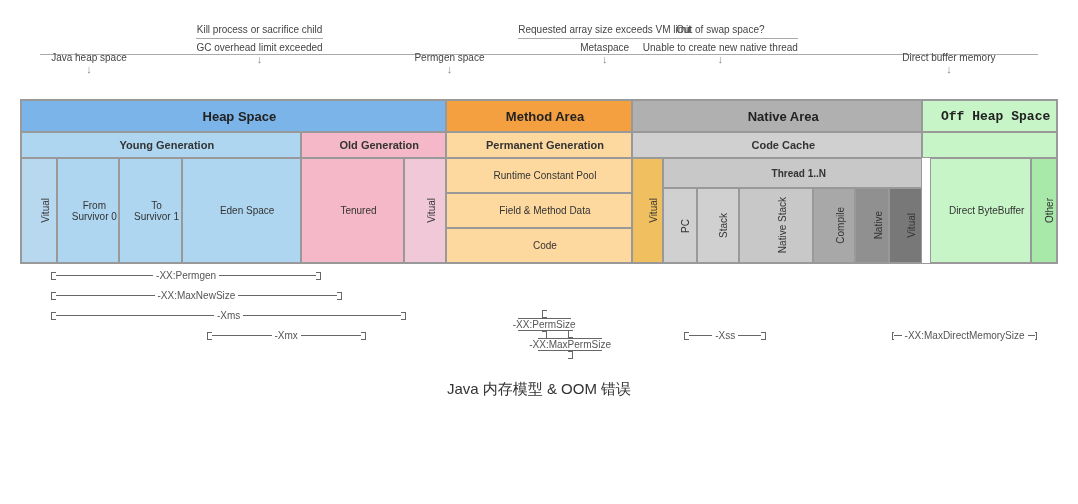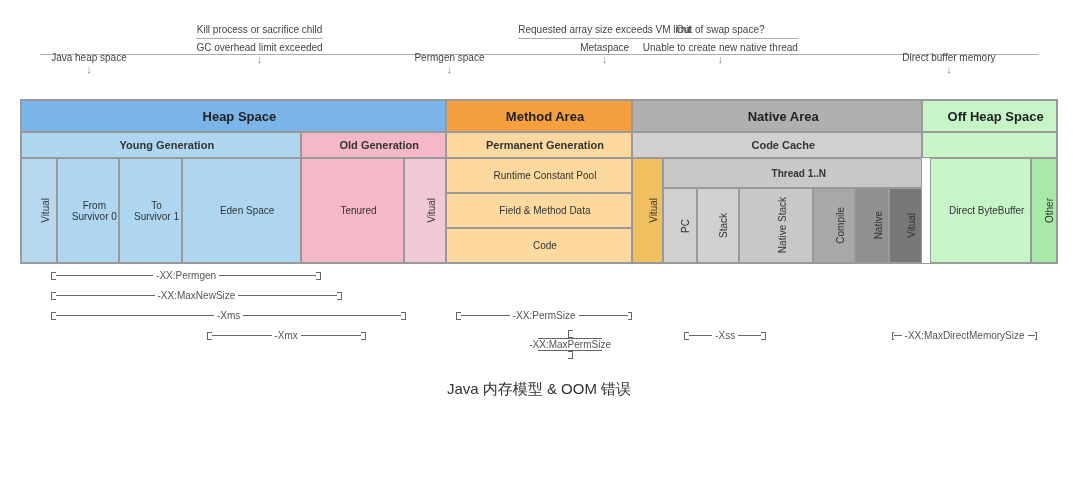--- a/index.html
+++ b/index.html
@@ -87,21 +87,21 @@
       </div>
 
       <div class="cell" style="width:18%; background:#f5a040; font-weight:bold; font-size:13px; color:#222;">
         <span>Method Area</span>
       </div>
 
       <div class="cell" style="width:28%; background:#b0b0b0; font-weight:bold; font-size:13px; color:#222;">
         <span>Native Area</span>
       </div>
 
-      <div class="cell" style="width:13%; background:#c8f5c8; font-weight:bold; font-size:13px; color:#222;">
+      <div class="cell" style="width:13%; background:#c8f5c8; font-weight:bold; font-size:13px; color:#222;font-family:Liberation Mono, monospace;">
         <span>Off Heap Space</span>
       </div>
     </div>
 
     <div class="diagram-row" style="height:26px;">
 
       <div class="cell" style="width:27%; background:#aed6f1; font-weight:bold; font-size:11px;">
         <span>Young Generation</span>
       </div>
 
@@ -225,21 +225,21 @@
     </div>
 
     <div class="mrow">
       <div class="mitem" style="left:3%; width:38%;">
         <div class="lbracket"></div>
         <div class="mline" style="width:40%;"></div>
         <span class="mlabel">-Xms</span>
         <div class="mline" style="width:40%;"></div>
         <div class="rbracket"></div>
       </div>
-      <div class="mitem" style="left:42%; width:17%;">
+      <div class="mitem" style="left:42%; width:17%;flex-direction:column;">
         <div class="lbracket"></div>
         <div class="mline" style="width:30%;"></div>
         <span class="mlabel">-XX:PermSize</span>
         <div class="mline" style="width:30%;"></div>
         <div class="rbracket"></div>
       </div>
     </div>
 
     <div class="mrow">
       <div class="mitem" style="left:18%; width:23%;">

